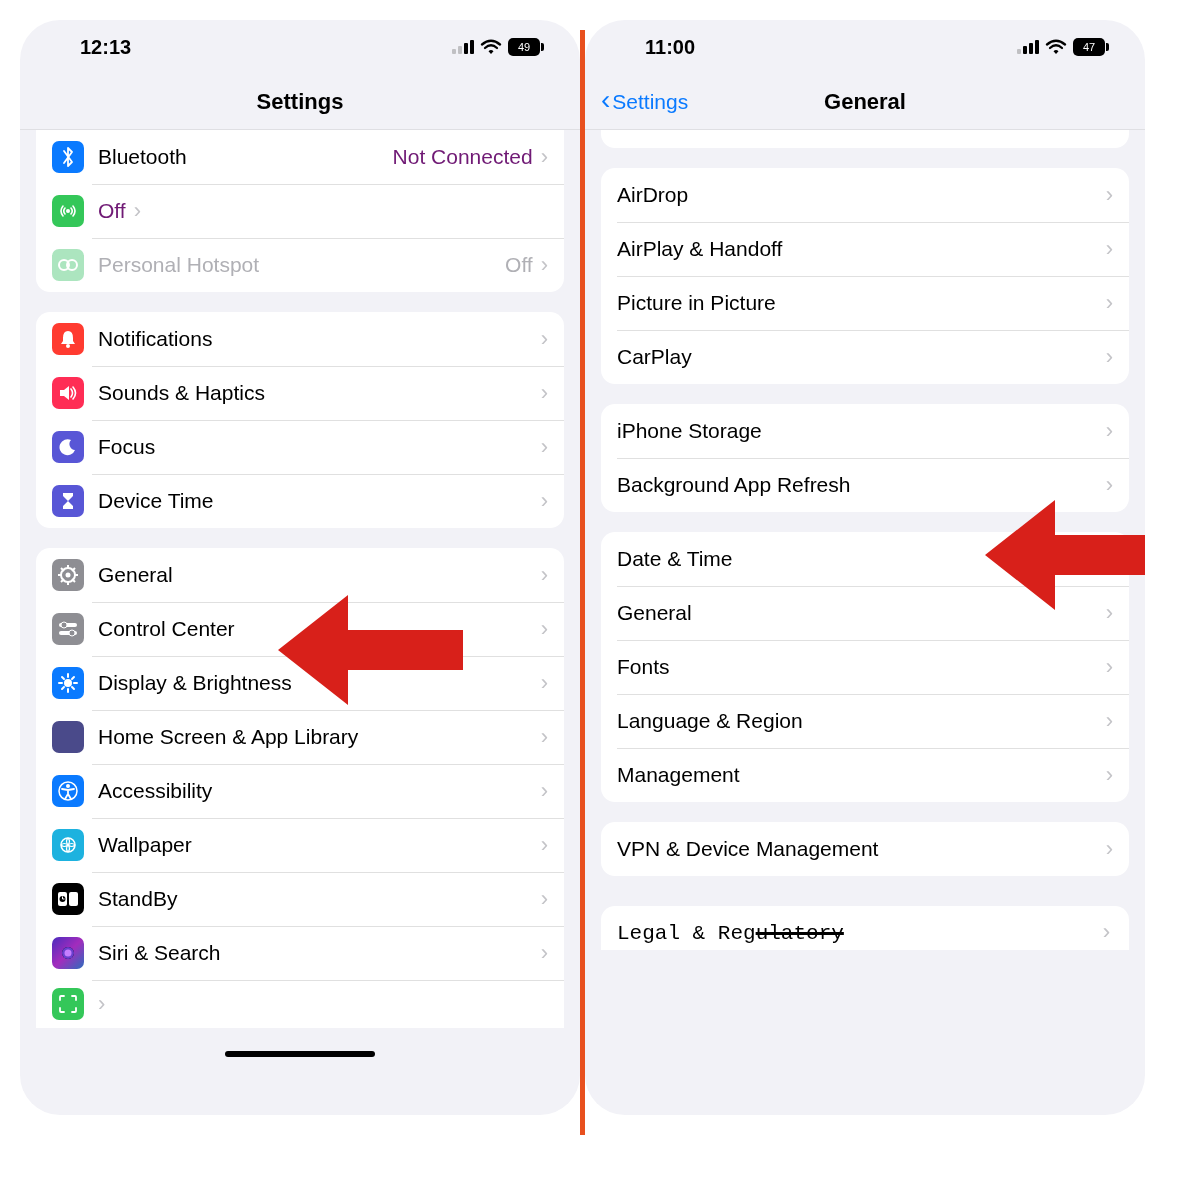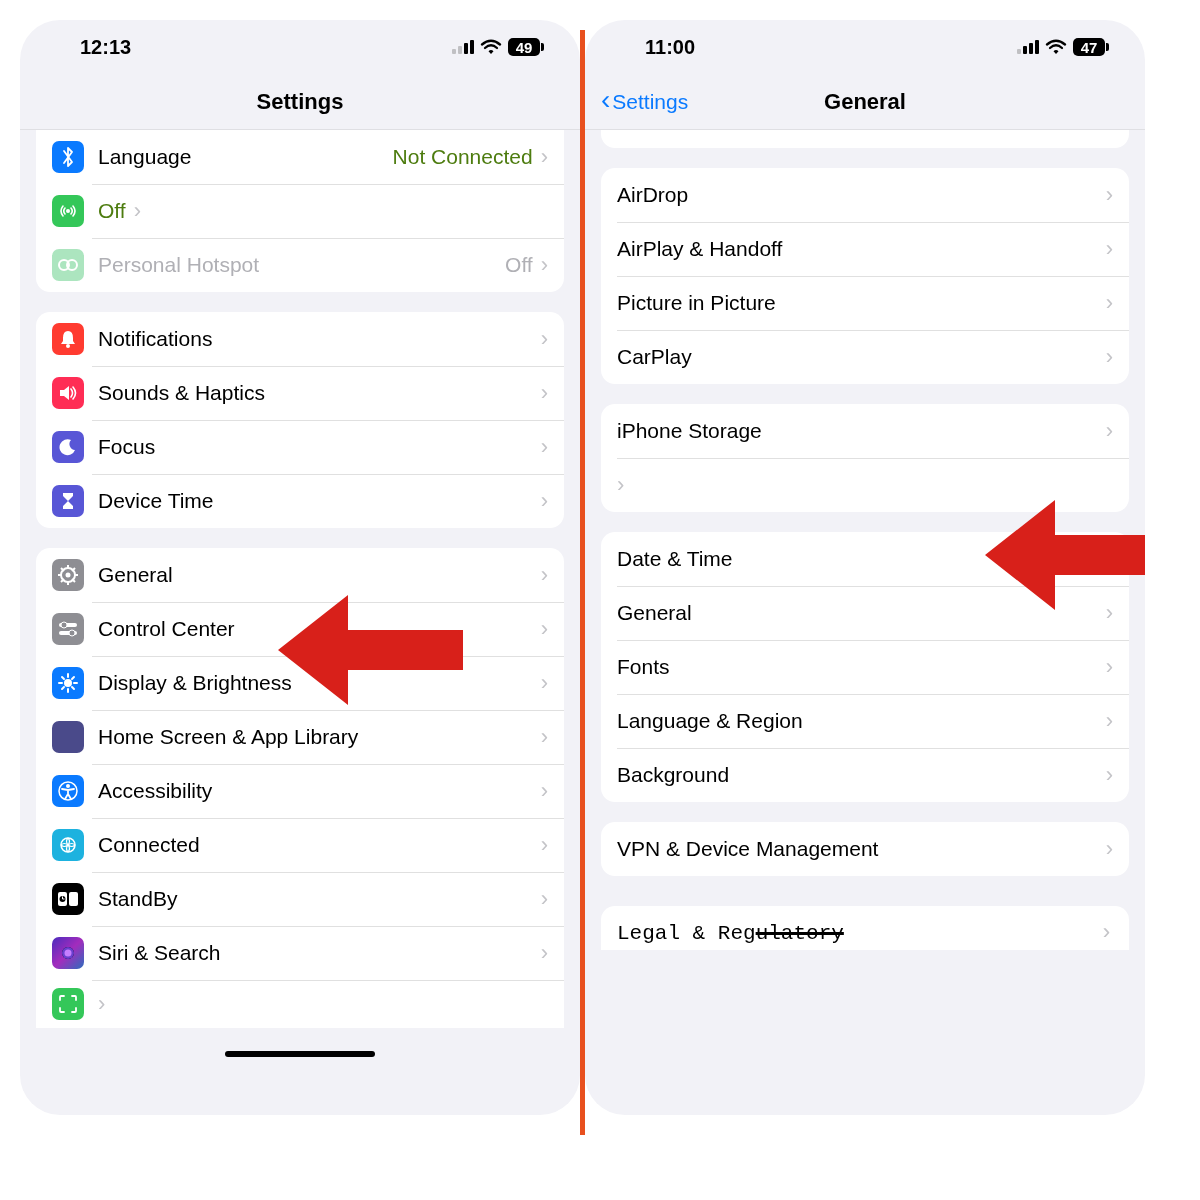--- a/index.html
+++ b/index.html
@@ -44,21 +44,21 @@
     justify-content: space-between;
     padding: 0 40px 0 60px;
     font-size: 20px;
     font-weight: 600;
     color: #000;
   }
   .status-right { display:flex; align-items:center; gap:6px; }
   .battery-pill {
     display:inline-flex; align-items:center; justify-content:center;
     width:32px; height:18px; border-radius:5px; background:#000; color:#fff;
-    font-size:15px; font-weight:700; position:relative;
+    font-size:11px; font-weight:400; position:relative;
   }
   .battery-pill::after{
     content:""; position:absolute; right:-4px; top:5px; width:3px; height:8px;
     background:#000; border-radius:0 2px 2px 0;
   }
 
   
   .nav-bar {
     height: 56px;
     display:flex; align-items:center; justify-content:center;
@@ -101,21 +101,21 @@
   .row.noicon + .row.noicon::before { left:16px; }
   .row.noicon::before { left:16px; }
 
   .row .icon {
     width:32px; height:32px; border-radius:7px; margin-right:14px;
     display:flex; align-items:center; justify-content:center;
     color:#fff; font-size:18px;
     flex-shrink:0;
   }
   .row .label { flex:1; font-size:21px; color:#000; }
-  .row .value { font-size:21px; color:#4d7c0f; margin-right:8px; }
+  .row .value { font-size:21px; color:#701a75; margin-right:8px; }
   .row .chev { color:#c4c4c8; font-size:22px; font-weight:400; }
   .row.dim .label, .row.dim .value { color:#b0b0b5; }
   .row.dim .icon { opacity:0.55; }
 
   
   .bg-blue   { background:#0a7aff; }
   .bg-green  { background:#34c759; }
   .bg-green2 { background:#68d08a; }
   .bg-red    { background:#ff3b30; }
   .bg-pink   { background:#ff2d55; }
@@ -174,21 +174,21 @@
 
     <div class="scroll">
 
       <div class="group first-partial">
         <div class="row">
           <span class="icon bg-blue">
             <svg width="16" height="22" viewBox="0 0 16 22">
                 <path d="M4 5 L12 16 L8 20 L8 2 L12 6 L4 17" stroke="#fff" stroke-width="1.8" fill="none" stroke-linejoin="round" stroke-linecap="round"></path>
               </svg>
           </span>
-          <span class="label">Language</span>
+          <span class="label">Bluetooth</span>
           <span class="value">Not Connected</span>
           <span class="chev">›</span>
         </div>
         <div class="row">
           <span class="icon bg-green">
             <svg width="20" height="20" viewBox="0 0 20 20">
                 <circle cx="10" cy="10" r="2" fill="#fff"></circle>
                 <path d="M5 5 Q1 10 5 15 M15 5 Q19 10 15 15 M7 7 Q4.5 10 7 13 M13 7 Q15.5 10 13 13" stroke="#fff" stroke-width="1.6" fill="none" stroke-linecap="round"></path>
               </svg>
           </span>
@@ -327,21 +327,21 @@
           <span class="label">Accessibility</span>
           <span class="chev">›</span>
         </div>
         <div class="row">
           <span class="icon bg-cyan">
             <svg width="20" height="20" viewBox="0 0 20 20">
                 <circle cx="10" cy="10" r="7" stroke="#fff" stroke-width="1.5" fill="none"></circle>
                 <path d="M10 3 Q7 6 10 10 Q13 14 10 17 M10 3 Q13 6 10 10 Q7 14 10 17 M3 10 Q6 7 10 10 Q14 13 17 10 M3 10 Q6 13 10 10 Q14 7 17 10" stroke="#fff" stroke-width="1.2" fill="none"></path>
               </svg>
           </span>
-          <span class="label">Connected</span>
+          <span class="label">Wallpaper</span>
           <span class="chev">›</span>
         </div>
         <div class="row">
           <span class="icon bg-black">
             <svg width="22" height="16" viewBox="0 0 22 16">
                 <rect x="1" y="1" width="9" height="14" rx="2" fill="#fff"></rect>
                 <rect x="12" y="1" width="9" height="14" rx="2" fill="#fff"></rect>
                 <circle cx="5.5" cy="8" r="3" fill="#000"></circle>
                 <line x1="5.5" y1="8" x2="5.5" y2="5.5" stroke="#fff" stroke-width="1"></line>
                 <line x1="5.5" y1="8" x2="7.5" y2="8" stroke="#fff" stroke-width="1"></line>
@@ -433,20 +433,21 @@
           <span class="chev">›</span>
         </div>
       </div>
 
       <div class="group">
         <div class="row noicon">
           <span class="label">iPhone Storage</span>
           <span class="chev">›</span>
         </div>
         <div class="row noicon">
+          <span class="label">Background App Refresh</span>
           <span class="chev">›</span>
         </div>
       </div>
 
       <div class="group">
         <div class="row noicon">
           <span class="label">Date &amp; Time</span>
           <span class="chev">›</span>
         </div>
         <div class="row noicon">
@@ -455,21 +456,21 @@
         </div>
         <div class="row noicon">
           <span class="label">Fonts</span>
           <span class="chev">›</span>
         </div>
         <div class="row noicon">
           <span class="label">Language &amp; Region</span>
           <span class="chev">›</span>
         </div>
         <div class="row noicon">
-          <span class="label">Background</span>
+          <span class="label">Management</span>
           <span class="chev">›</span>
         </div>
       </div>
 
       <div class="group">
         <div class="row noicon">
           <span class="label">VPN &amp; Device Management</span>
           <span class="chev">›</span>
         </div>
       </div>

